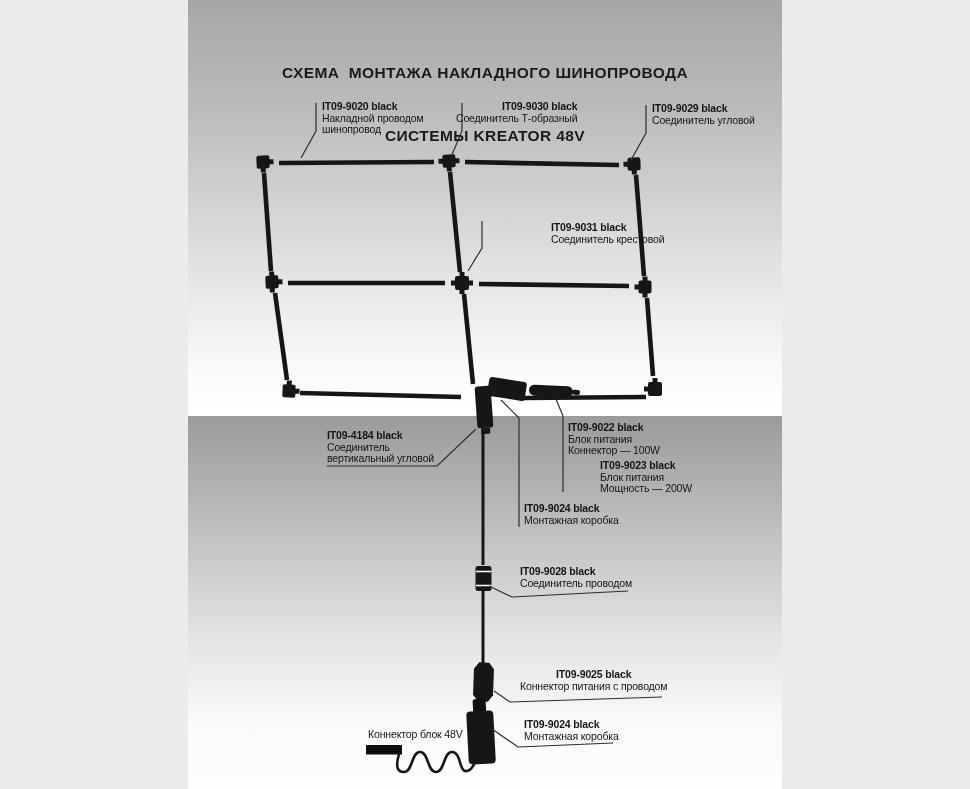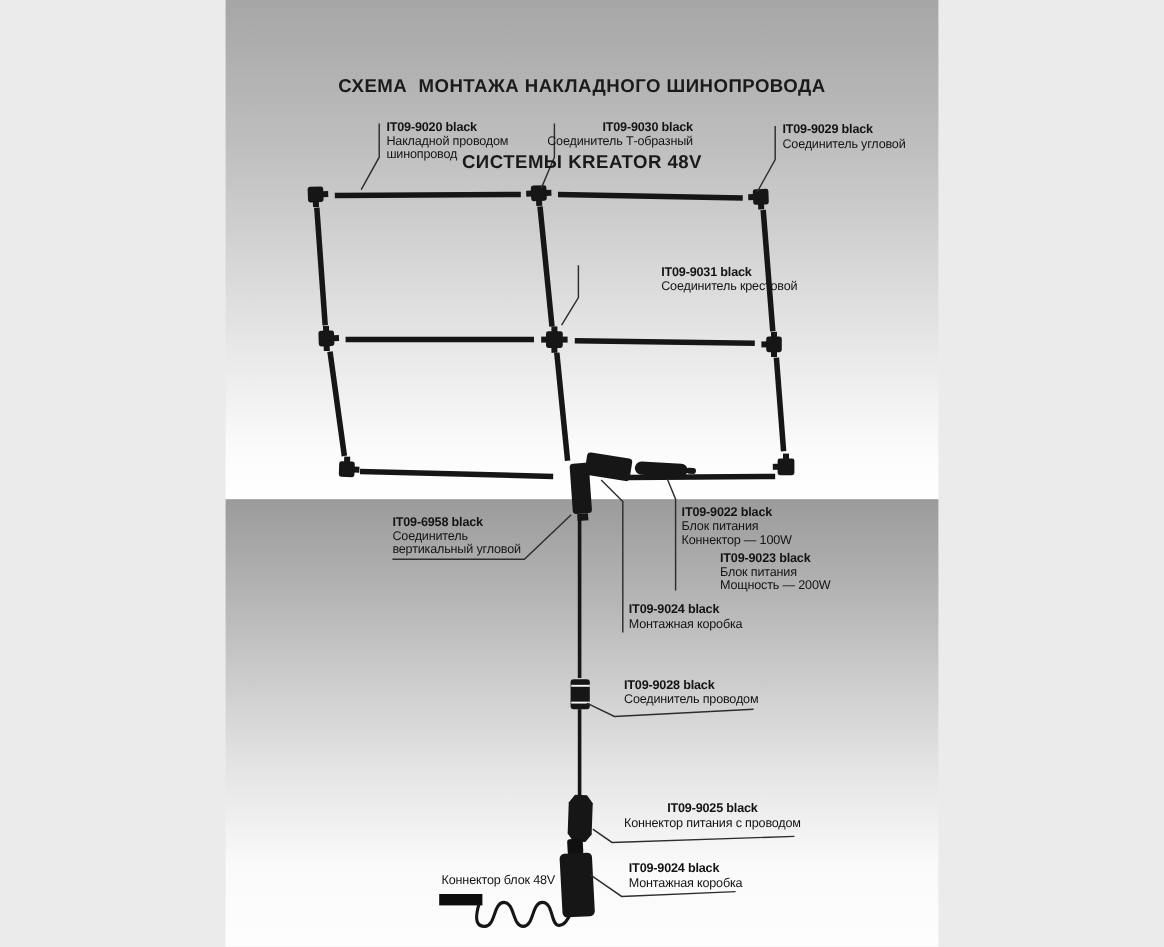--- a/index.html
+++ b/index.html
@@ -167,21 +167,21 @@
     <div class="code">IT09-9029 black</div>
     <div>Соединитель угловой</div>
   </div>
 
   <div class="lbl" style="left:515px;top:222px;margin-left:36px;">
     <div class="code">IT09-9031 black</div>
     <div>Соединитель крестовой</div>
   </div>
 
   <div class="lbl" style="left:327px;top:430px;">
-    <div class="code">IT09-6958 black</div>
+    <div class="code">IT09-4184 black</div>
     <div>Соединитель</div>
     <div>вертикальный угловой</div>
   </div>
 
   <div class="lbl" style="left:568px;top:422px;">
     <div class="code">IT09-9022 black</div>
     <div>Блок питания</div>
     <div>Коннектор — 100W</div>
   </div>
 

